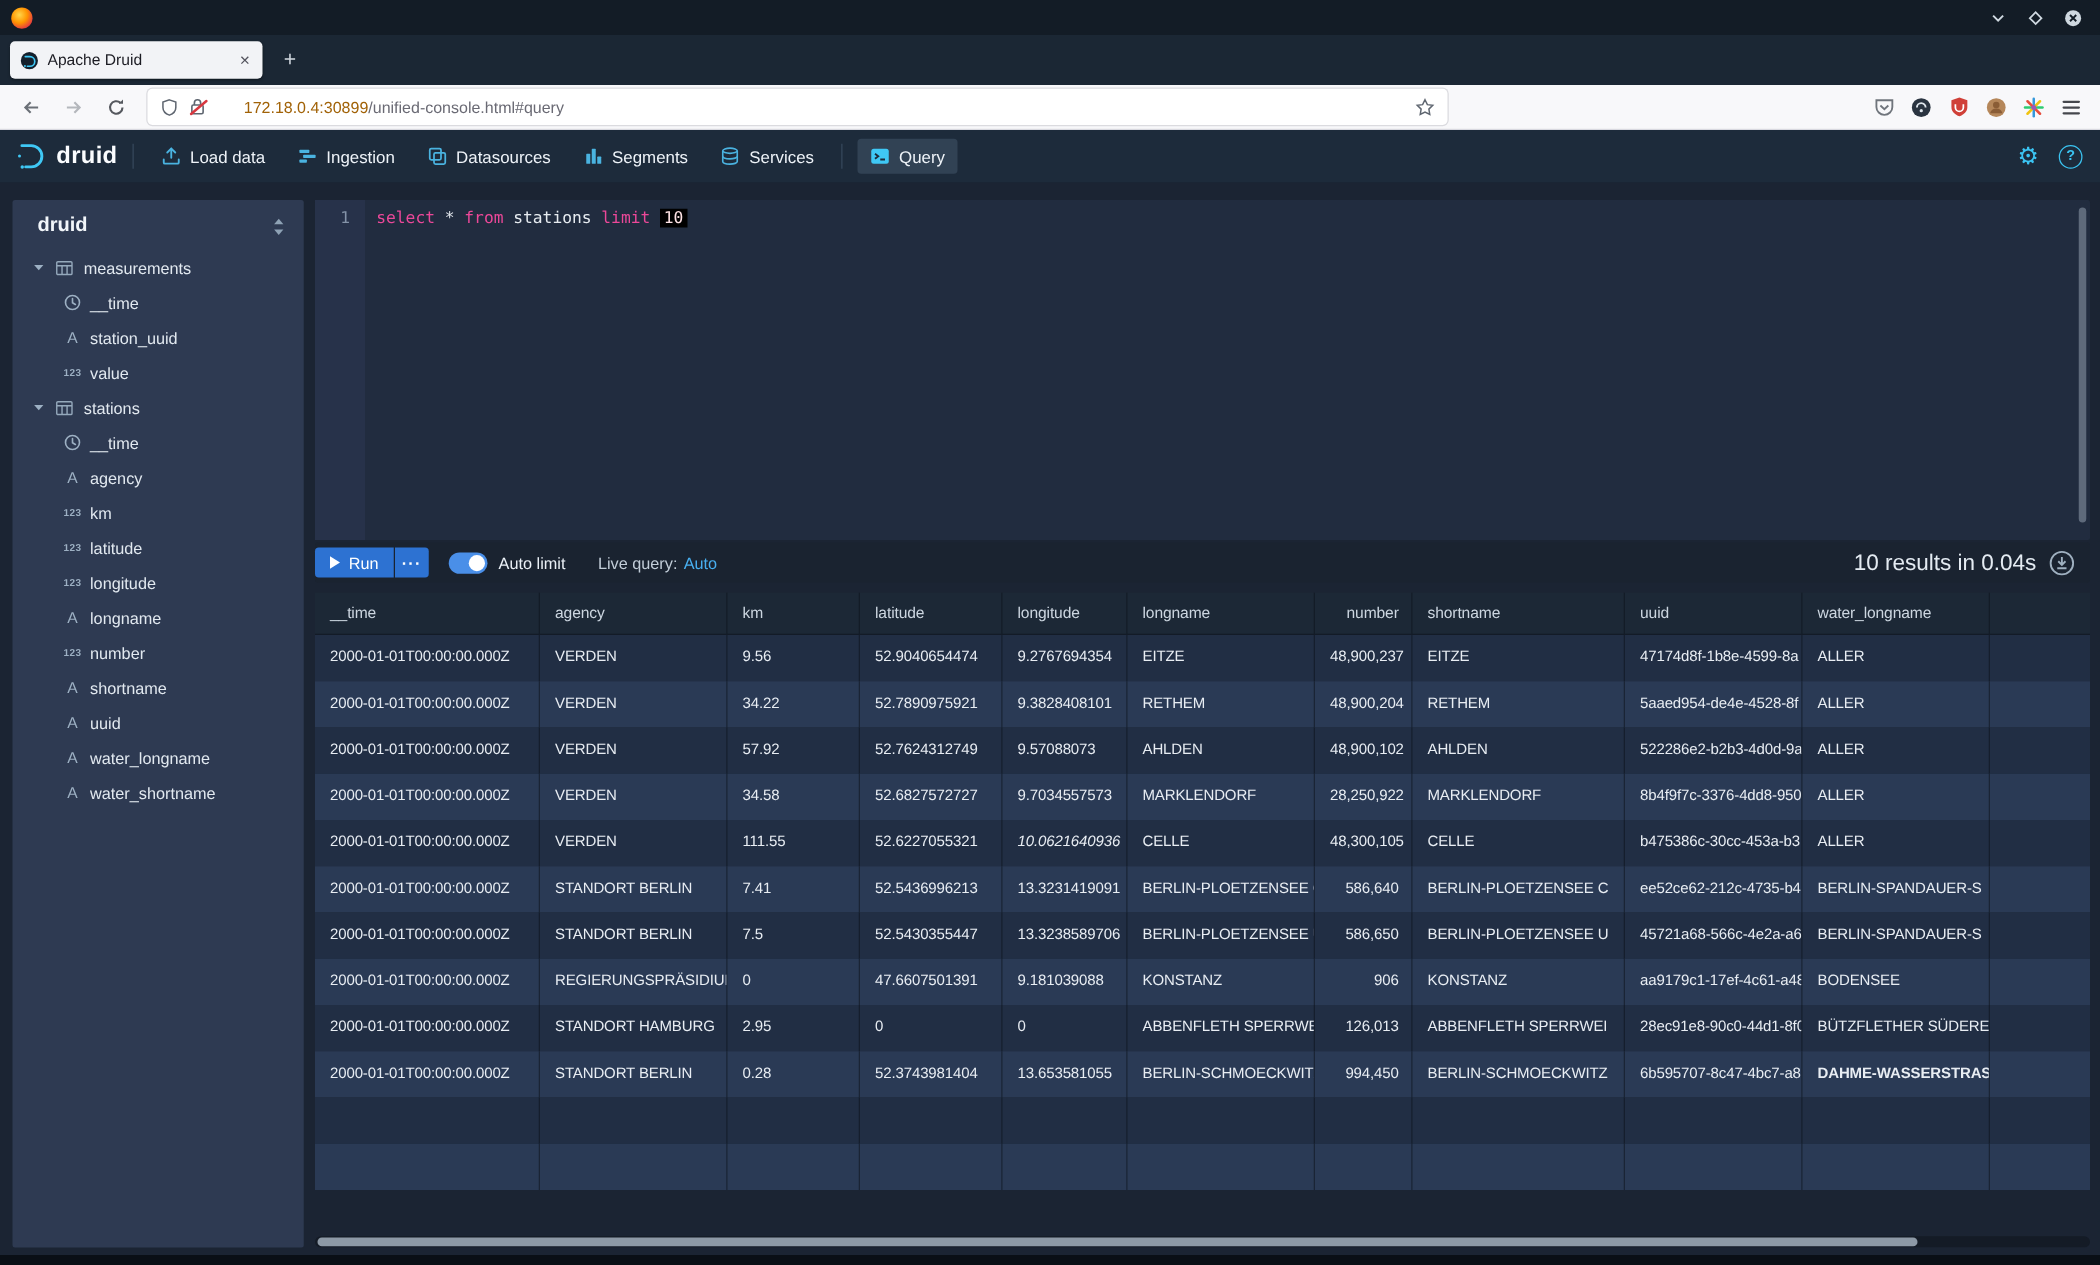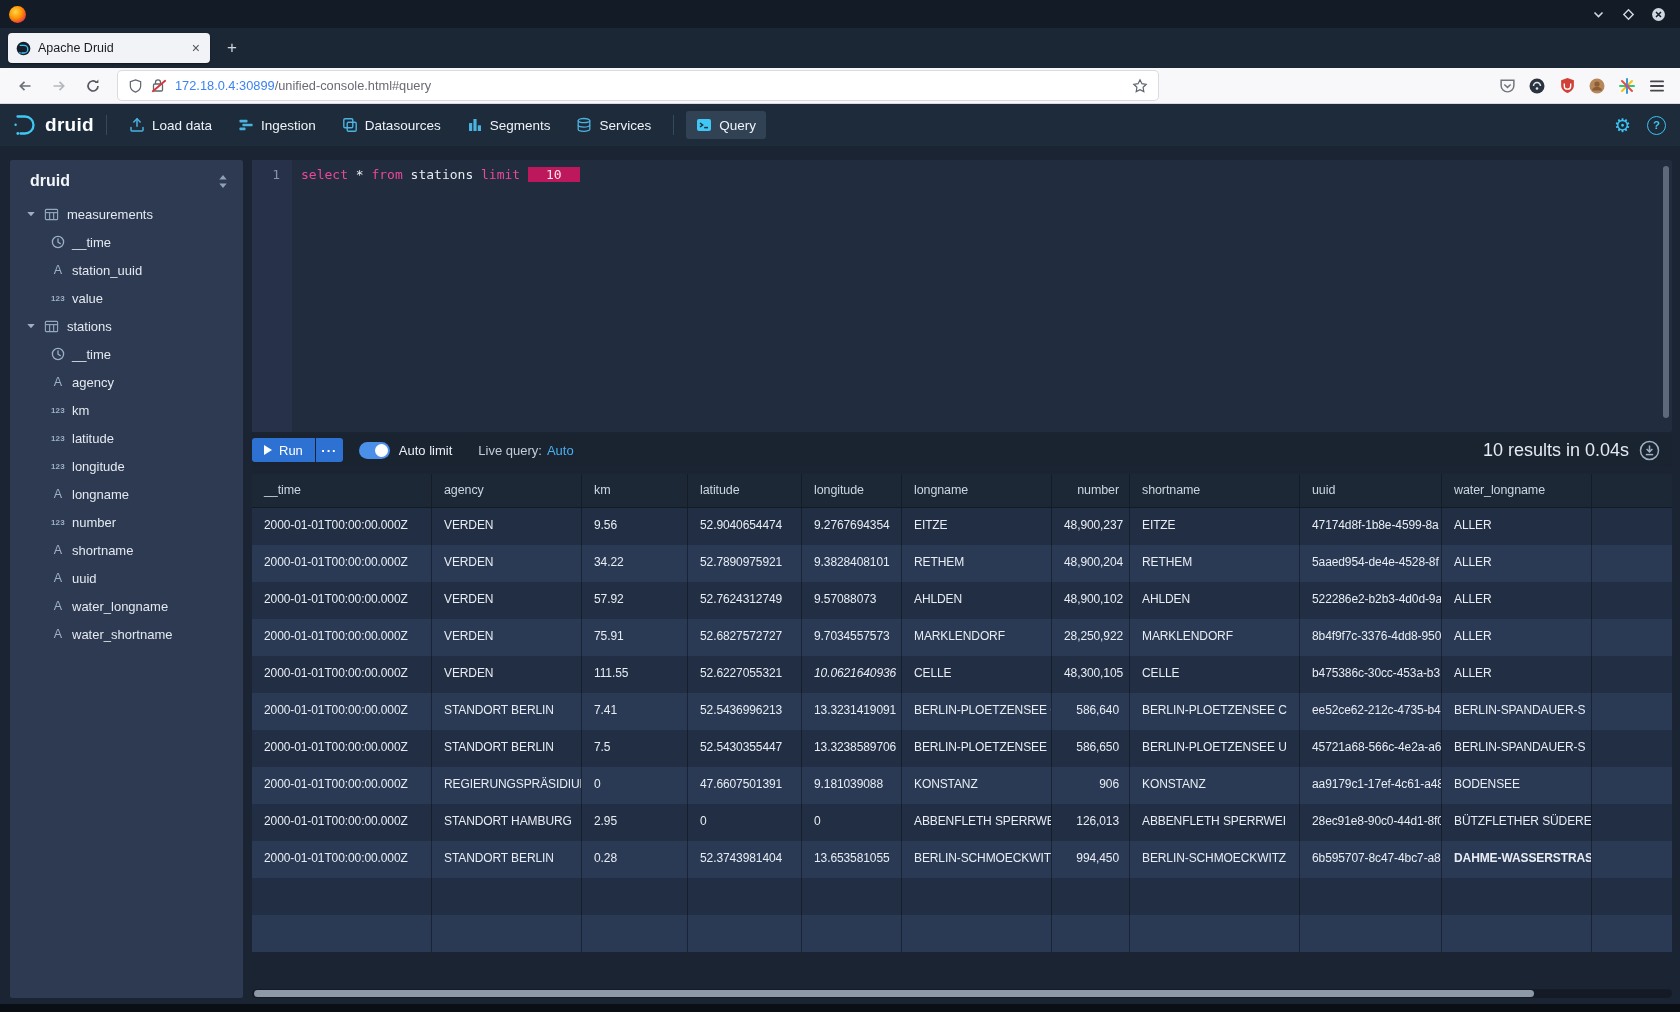--- a/index.html
+++ b/index.html
@@ -22,21 +22,21 @@
   .tab-close { font-size:14px; color:#53535d; line-height:1; padding:0 2px; }
   .newtab-btn { width:28px; height:28px; margin-left:8px; display:flex; align-items:center; justify-content:center;
     color:#cfd6dd; font-size:17px; border-radius:4px; }
 
   
   .navbar { height:36px; background:#f8f8fa; border-bottom:1px solid #d9d9e0; display:flex; align-items:center; padding:0 10px; gap:4px; }
   .nav-btn { width:30px; height:28px; display:flex; align-items:center; justify-content:center; border-radius:4px; }
   .urlbar { width:1040px; height:29px; background:#ffffff; border-radius:4px; box-shadow:0 0 0 1px rgba(15,15,30,.12);
     display:flex; align-items:center; padding:0 10px; gap:8px; margin-left:6px; }
   .url-text { font-size:12.8px; white-space:nowrap; overflow:hidden; flex:1; }
-  .url-host { color:#3b82f6; }
+  .url-host { color:#a16207;margin-left:20px; }
   .url-path { color:#6a6a74; }
   .lockwrap { position:relative; width:16px; height:16px; }
   .lock-slash { position:absolute; left:-1px; top:7px; width:18px; height:2px; background:#d7373f; transform:rotate(-40deg); border-radius:1px; }
   .toolbar-spacer { flex:1; }
   .ext-icon { width:26px; height:26px; display:flex; align-items:center; justify-content:center; border-radius:4px; }
 
   
   .druid-header { height:42px; background:#1d2b3b; display:flex; align-items:center; padding:0 14px 0 12px; }
   .brand { display:flex; align-items:center; gap:7px; }
   .brand-text { font-size:19px; font-weight:bold; color:#fbfdff; letter-spacing:.3px; }
@@ -67,21 +67,21 @@
   .tree-row.child .tree-label { margin-left:4px; }
 
   
   .query-area { flex:1; display:flex; flex-direction:column; min-width:0; }
   .editor { height:272px; background:#212c3f; display:flex; position:relative; border-radius:2px; }
   .gutter { width:40px; background:#27324a; color:#8493a8; font-family:"DejaVu Sans Mono", monospace;
     font-size:13px; text-align:right; padding:7px 12px 0 0; }
   .codearea { flex:1; font-family:"DejaVu Sans Mono", monospace; font-size:13px; padding:7px 0 0 9px; white-space:pre; }
   .tok-keyword { color:#ec4899; }
   .tok-plain, .tok-identifier, .tok-operator { color:#e6ebf0; }
-  .tok-number { background:#be185d; color:#ffe3e6; padding:0 18px; }
+  .tok-number { background:#000000; color:#ffe3e6; padding:0 3px; }
   .v-scroll { position:absolute; right:3px; top:6px; width:6px; height:252px; background:rgba(160,173,190,.48); border-radius:3px; }
 
   
   .runbar { height:32px; margin-top:2px; background:#1a2330; display:flex; align-items:center; padding:0 8px 0 0; border-radius:2px; }
   .run-btn { height:24px; background:#2d72d2; border-radius:3px 0 0 3px; display:flex; align-items:center;
     padding:0 12px; gap:7px; color:#fff; font-size:13px; }
   .play-tri { width:0; height:0; border-left:8px solid #fff; border-top:5px solid transparent; border-bottom:5px solid transparent; }
   .more-btn { height:24px; width:27px; background:#2d72d2; border-radius:0 3px 3px 0; margin-left:1px;
     color:#fff; display:flex; align-items:center; justify-content:center; font-size:13px; font-weight:bold; letter-spacing:1px; }
   .switch { width:31px; height:17px; border-radius:9px; background:#4a8fe8; position:relative; margin-left:16px; }
@@ -523,21 +523,21 @@
             <div class="rt-cell" style="width: 100px;">9.57088073</div>
             <div class="rt-cell" style="width: 150px;">AHLDEN</div>
             <div class="rt-cell" style="width: 78px; text-align: right;">48,900,102</div>
             <div class="rt-cell" style="width: 170px;">AHLDEN</div>
             <div class="rt-cell" style="width: 142px;">522286e2-b2b3-4d0d-9a</div>
             <div class="rt-cell" style="width: 150px;">ALLER</div>
           </div>
           <div class="rt-row even">
             <div class="rt-cell" style="width: 180px;">2000-01-01T00:00:00.000Z</div>
             <div class="rt-cell" style="width: 150px;">VERDEN</div>
-            <div class="rt-cell" style="width: 106px;">75.91</div>
+            <div class="rt-cell" style="width: 106px;">34.58</div>
             <div class="rt-cell" style="width: 114px;">52.6827572727</div>
             <div class="rt-cell" style="width: 100px;">9.7034557573</div>
             <div class="rt-cell" style="width: 150px;">MARKLENDORF</div>
             <div class="rt-cell" style="width: 78px; text-align: right;">28,250,922</div>
             <div class="rt-cell" style="width: 170px;">MARKLENDORF</div>
             <div class="rt-cell" style="width: 142px;">8b4f9f7c-3376-4dd8-950</div>
             <div class="rt-cell" style="width: 150px;">ALLER</div>
           </div>
           <div class="rt-row odd">
             <div class="rt-cell" style="width: 180px;">2000-01-01T00:00:00.000Z</div>

